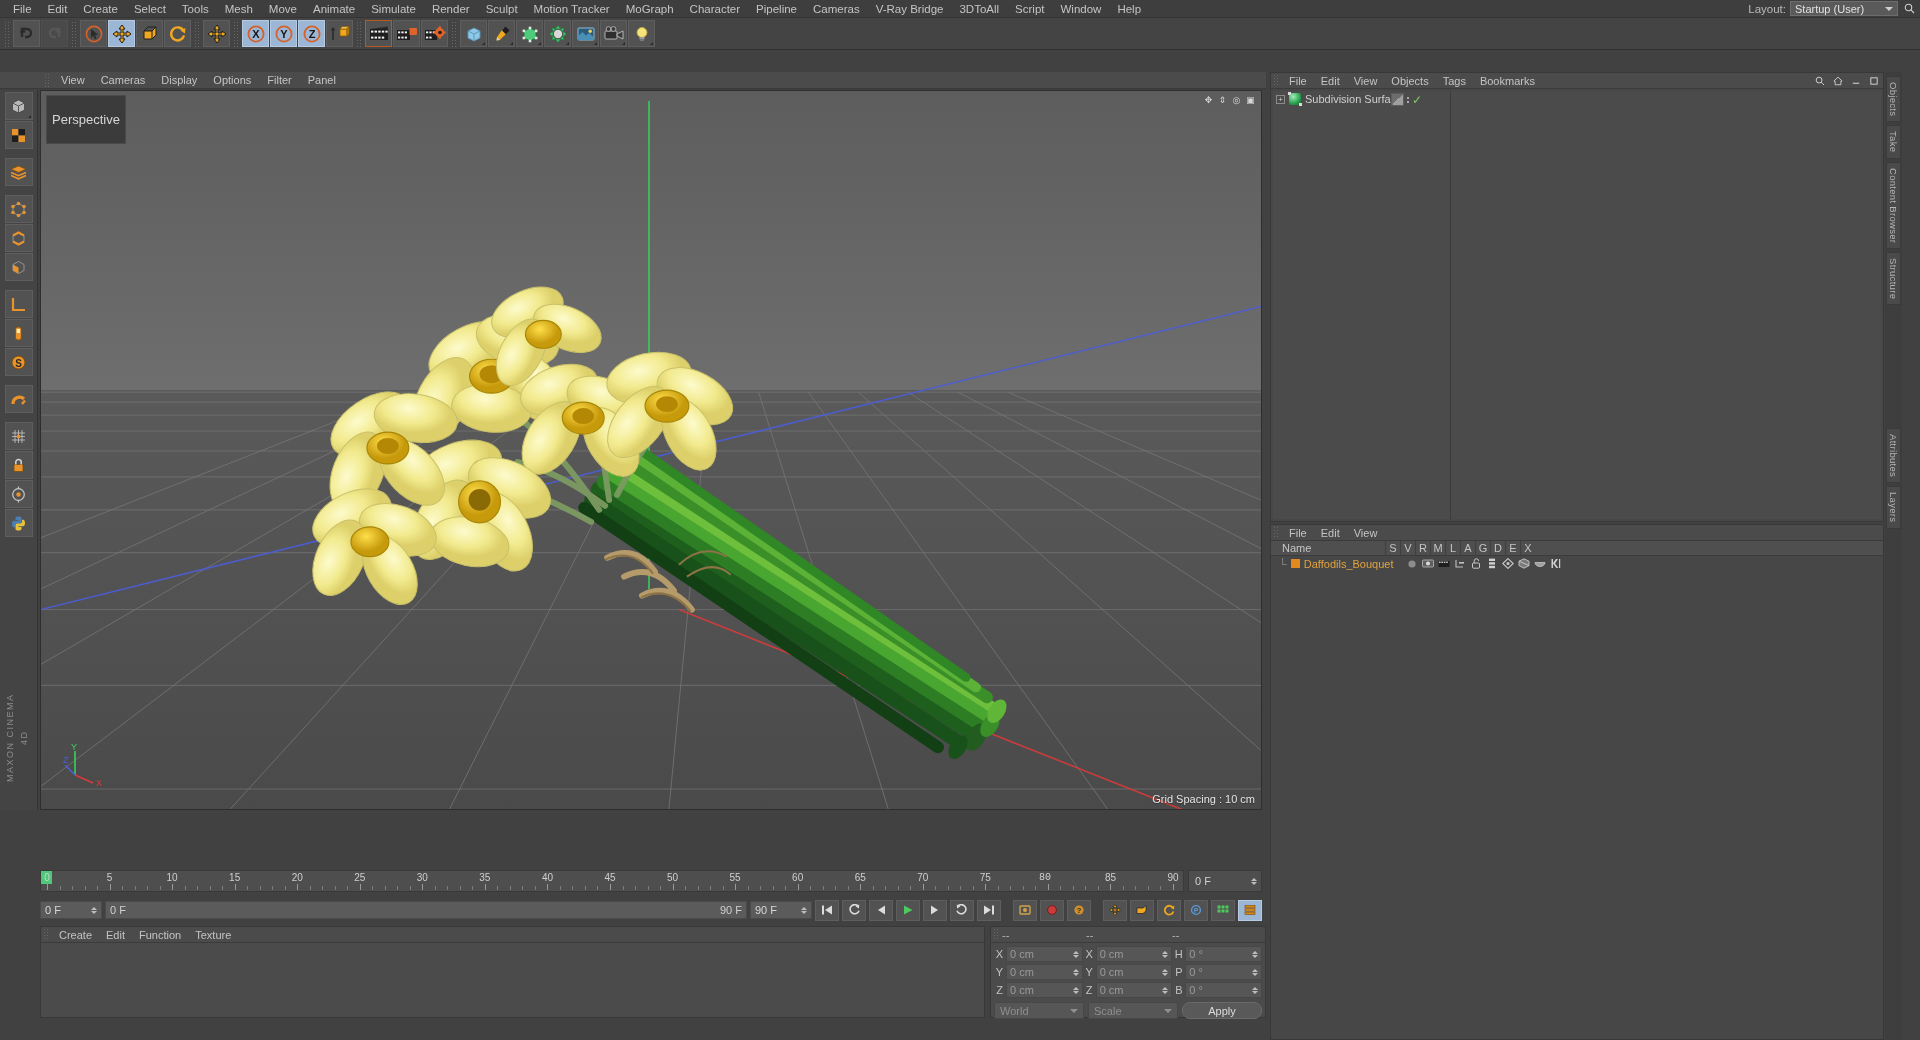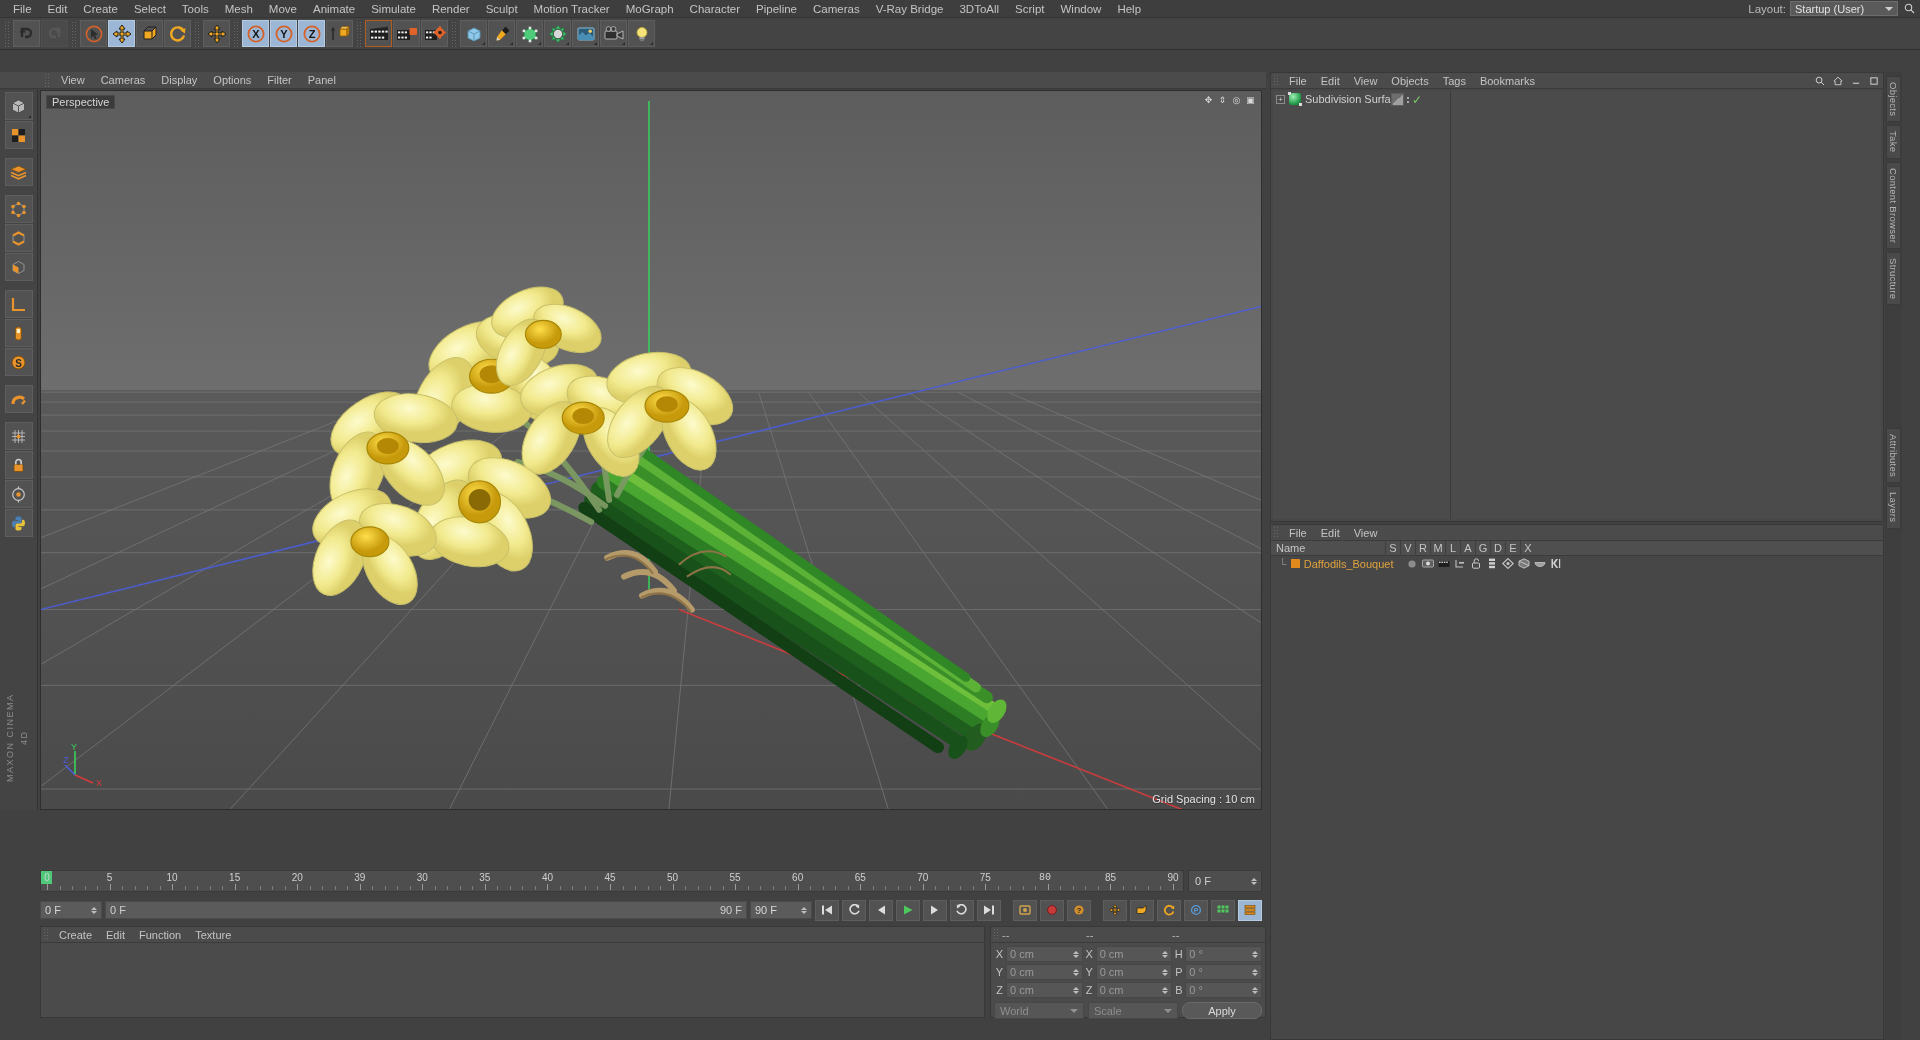--- a/index.html
+++ b/index.html
@@ -91,21 +91,21 @@
   .vp-menubar .menu-item { font-size:11px; padding:0 8px; height:17px; line-height:17px; }
 
   .viewport {
     position:absolute; left:40px; top:18px; right:4px; bottom:230px;
     background:linear-gradient(#5b5b5b 0%, #626262 42%, #6b6b6b 52%, #555 53%, #4c4c4c 100%);
     overflow:hidden;
     border:1px solid #2e2e2e;
   }
   .vp-label {
     position:absolute; left:5px; top:4px; background:#3b3b3b;
-    color:#d6d6d6; font-size:11px; padding:0 5px; border:1px solid #4a4a4a;
+    color:#d6d6d6; font-size:13px; padding:16px 5px; border:1px solid #4a4a4a;
     z-index:6;
   }
   .vp-gridspacing {
     position:absolute; right:6px; bottom:4px; color:#e4e4e4; font-size:11px; z-index:6;
     text-shadow:0 1px 1px #333;
   }
   .vp-nav {
     position:absolute; right:5px; top:3px; display:flex; gap:3px; z-index:6;
   }
   .vp-nav span { width:11px;height:11px; display:flex;align-items:center;justify-content:center;color:#d8d8d8;font-size:9px; }
@@ -282,21 +282,21 @@
   .tag-check { color:#7cc96a; font-size:12px; line-height:10px; }
 
   .attr-panel {
     position:absolute; left:0; top:452px; right:18px; bottom:0;
     background:#474747; border:1px solid #383838;
   }
   .attr-colhdr {
     height:15px; display:flex; align-items:center; border-bottom:1px solid #3b3b3b;
     background:#4f4f4f; font-size:11px; color:#c5c5c5;
   }
-  .attr-colhdr .namecol { width:114px; padding-left:5px; }
+  .attr-colhdr .namecol { width:114px; padding-left:11px; }
   .attr-colhdr .c {
     width:15px; text-align:center; border-left:1px solid #3f3f3f; line-height:15px;
   }
   .attr-colhdr .filler { flex:1; border-left:1px solid #3f3f3f; }
   .attr-row {
     height:15px; display:flex; align-items:center; font-size:11px; color:#e0a33f;
     padding-left:8px; gap:4px;
   }
   .attr-elbow { color:#8d8d8d; font-size:11px; }
   .obj-orange { width:9px;height:9px;background:#e08a1e; flex:0 0 auto; }
@@ -932,21 +932,21 @@
               <div class="tl-tick-label" style="left: 6px;">0</div>
               <div class="tl-tick" style="left: 6px; height: 6px;"></div>
               <div class="tl-tick-label" style="left: 68.5556px;">5</div>
               <div class="tl-tick" style="left: 68.5556px; height: 6px;"></div>
               <div class="tl-tick-label" style="left: 131.111px;">10</div>
               <div class="tl-tick" style="left: 131.111px; height: 6px;"></div>
               <div class="tl-tick-label" style="left: 193.667px;">15</div>
               <div class="tl-tick" style="left: 193.667px; height: 6px;"></div>
               <div class="tl-tick-label" style="left: 256.222px;">20</div>
               <div class="tl-tick" style="left: 256.222px; height: 6px;"></div>
-              <div class="tl-tick-label" style="left: 318.778px;">39</div>
+              <div class="tl-tick-label" style="left: 318.778px;">25</div>
               <div class="tl-tick" style="left: 318.778px; height: 6px;"></div>
               <div class="tl-tick-label" style="left: 381.333px;">30</div>
               <div class="tl-tick" style="left: 381.333px; height: 6px;"></div>
               <div class="tl-tick-label" style="left: 443.889px;">35</div>
               <div class="tl-tick" style="left: 443.889px; height: 6px;"></div>
               <div class="tl-tick-label" style="left: 506.444px;">40</div>
               <div class="tl-tick" style="left: 506.444px; height: 6px;"></div>
               <div class="tl-tick-label" style="left: 569px;">45</div>
               <div class="tl-tick" style="left: 569px; height: 6px;"></div>
               <div class="tl-tick-label" style="left: 631.556px;">50</div>

